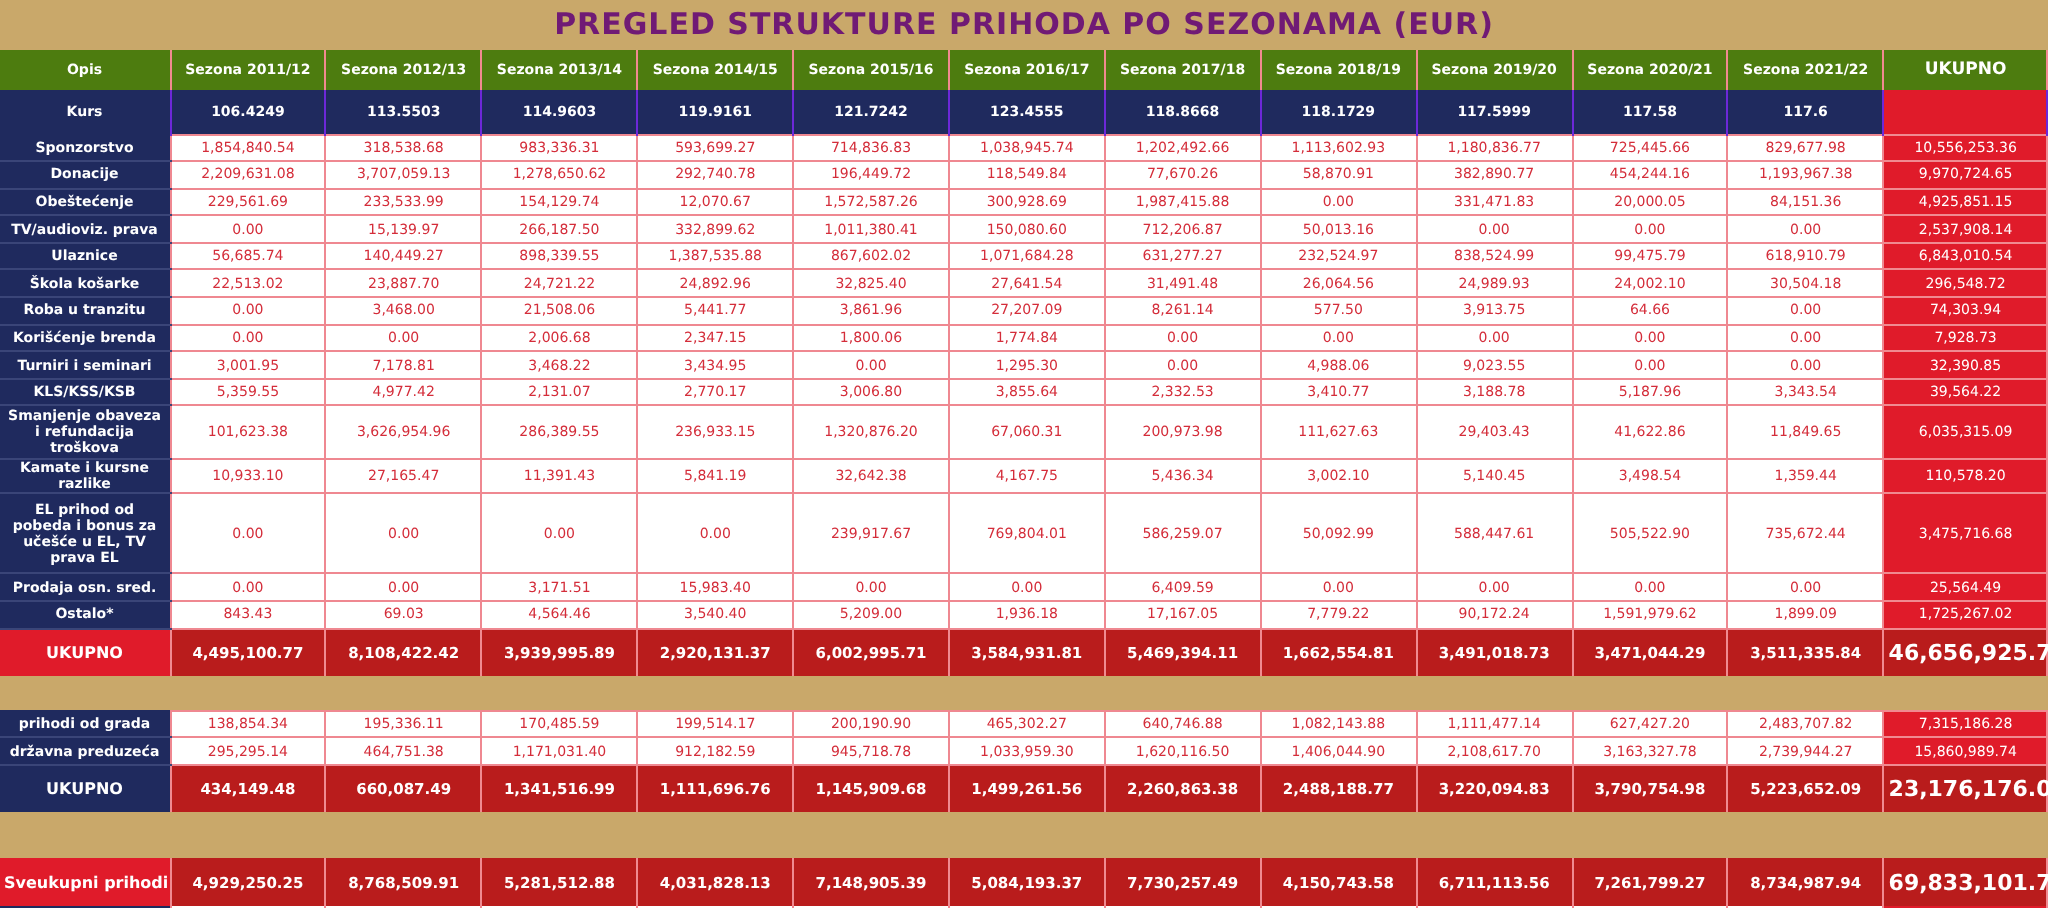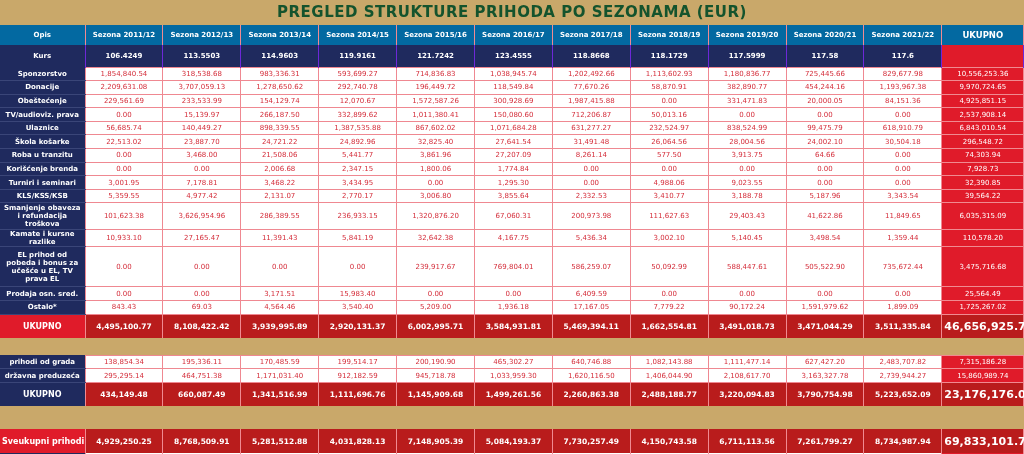--- a/index.html
+++ b/index.html
@@ -1,28 +1,28 @@
 <!DOCTYPE html>
 <html><head>
 <meta charset="utf-8">
 <style>
   * { box-sizing: border-box; margin: 0; padding: 0; }
   html, body { width: 1024px; height: 454px; overflow: hidden; background: #c9a86a; }
   body { font-family: "DejaVu Sans", sans-serif; }
   .page { position: relative; width: 1024px; height: 454px; background: #c9a86a; }
   .title {
     height: 25px; line-height: 25px; text-align: center;
-    color: #14532d; font-weight: bold; font-size: 15px; letter-spacing: 0.5px;
+    color: #701a75; font-weight: bold; font-size: 15px; letter-spacing: 0.5px;
   }
   table { border-collapse: collapse; width: 1024px; table-layout: fixed; }
   td { font-size: 7px; text-align: center; vertical-align: middle; padding: 0 2px; white-space: nowrap; }
   col.c0 { width: 85px; }
   col.cs { width: 77.9px; }
   col.ct { width: 82px; }
-  .hdr td { background: #0369a1; color: #ffffff; font-weight: bold; height: 20px; border-right: 1px solid #f08a91; font-size: 7px; }
+  .hdr td { background: #4d7c0f; color: #ffffff; font-weight: bold; height: 20px; border-right: 1px solid #f08a91; font-size: 7px; }
   .hdr td.tot { font-size: 8.5px; }
   .kurs td { background: #1f2a5e; color: #ffffff; font-weight: bold; height: 22px; border-right: 1px solid #6d28d9; }
   .kurs td.tot { background: #e01b2a; }
   .lbl { background: #1f2a5e !important; color: #ffffff !important; font-weight: bold; white-space: normal !important; line-height: 8px; border-bottom: 1px solid #3a4578; margin-left: 37px; }
   .data td { background: #ffffff; color: #d42d3a; height: 13.6px; border: 1px solid #ef8891; }
   .data td.lbl { border: none; border-bottom: 1px solid #3a4578; }
   .data td.tot { background: #e01b2a; color: #ffffff; border: 1px solid #f08a91; margin-left: 48px; }
   .tall td { height: 27px; }
   .tall3 td { height: 40px; }
   .sum td { background: #b91c1c; color: #ffffff; font-weight: bold; height: 24px; border-right: 1px solid #f08a91; font-size: 7.5px; }
@@ -165,21 +165,21 @@
         <tr class="data">
           <td class="lbl">Škola košarke</td>
           <td>22,513.02</td>
           <td>23,887.70</td>
           <td>24,721.22</td>
           <td>24,892.96</td>
           <td>32,825.40</td>
           <td>27,641.54</td>
           <td>31,491.48</td>
           <td>26,064.56</td>
-          <td>28,004.56</td>
+          <td>24,989.93</td>
           <td>24,002.10</td>
           <td>30,504.18</td>
           <td class="tot">296,548.72</td>
         </tr>
         <tr class="data">
           <td class="lbl">Roba u tranzitu</td>
           <td>0.00</td>
           <td>3,468.00</td>
           <td>21,508.06</td>
           <td>5,441.77</td>

